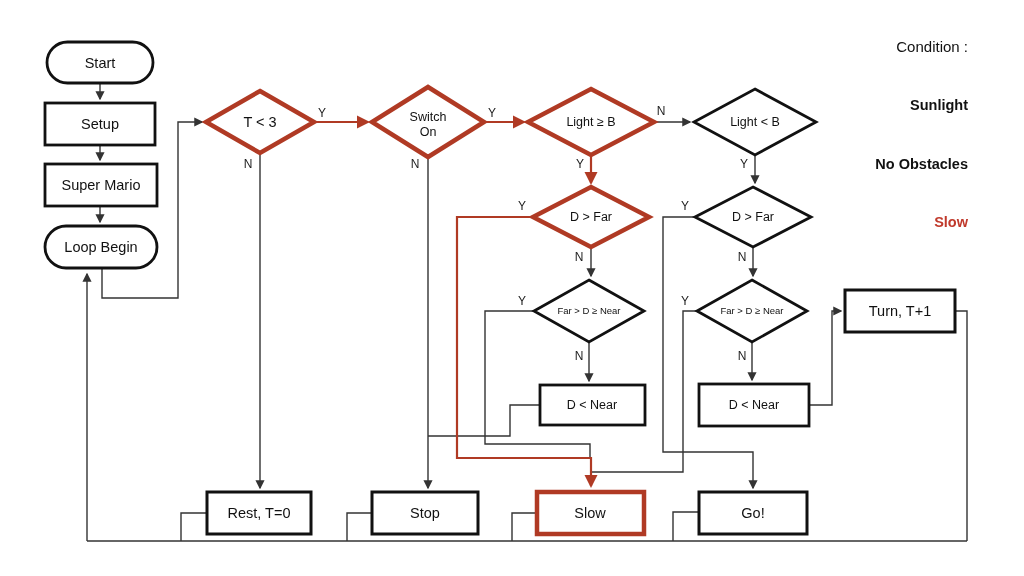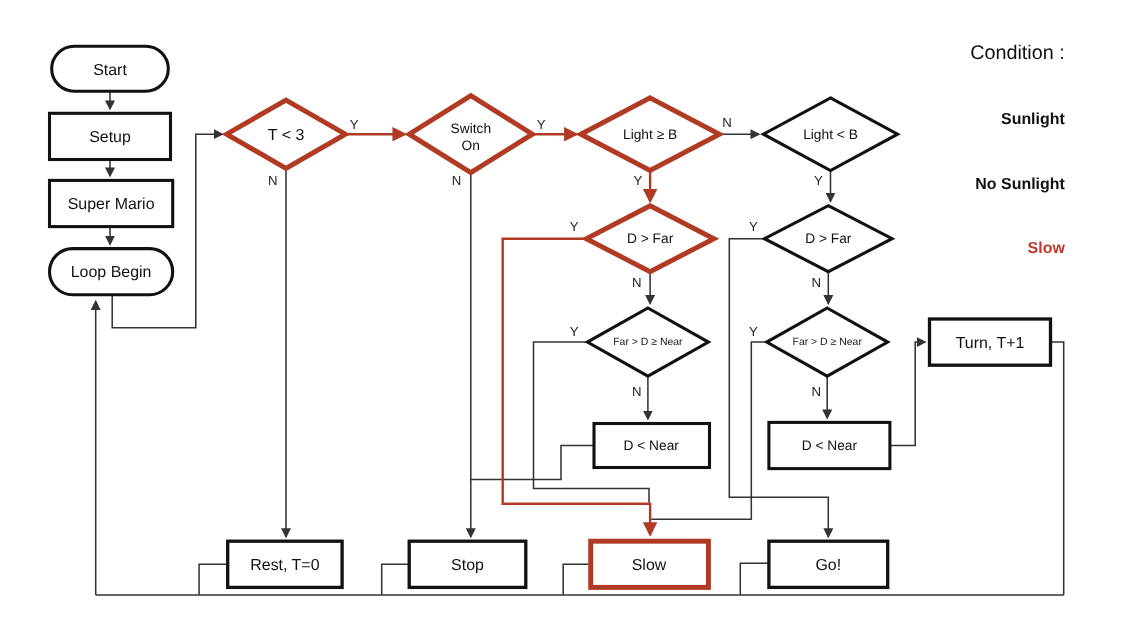--- a/index.html
+++ b/index.html
@@ -9,21 +9,21 @@
   .shape{fill:#ffffff;stroke:#111111;stroke-width:2.8;}
   .shape-thick{fill:#ffffff;stroke:#111111;stroke-width:3;}
   .shape-red{fill:#ffffff;stroke:#b03a24;stroke-width:4.5;}
   .edge{fill:none;stroke:#333333;stroke-width:1.4;}
   .edge-red{fill:none;stroke:#b03a24;stroke-width:2.2;}
   .nlabel{fill:#111111;font-size:14.5px;text-anchor:middle;}
   .nlabel-sm{fill:#111111;font-size:12.5px;text-anchor:middle;}
   .nlabel-xs{fill:#111111;font-size:9.5px;text-anchor:middle;}
   .yn{fill:#222222;font-size:12px;text-anchor:middle;}
   .legend{position:absolute;top:38px;right:56px;text-align:right;color:#111;}
-  .legend-title{font-size:18px;margin-bottom:0;}
+  .legend-title{font-size:15px;margin-bottom:0;}
   .legend-item{font-size:14.5px;font-weight:bold;line-height:15.5px;margin-top:43px;}
   .legend-item.red{color:#c0392b;}
 </style>
 </head>
 <body>
 
 <div class="stage">
   <svg width="1024" height="576" viewBox="0 0 1024 576">
     <defs>
       <marker id="ab" viewBox="0 0 10 10" refX="8.5" refY="5" markerWidth="6.5" markerHeight="6.5" orient="auto-start-reverse">
@@ -160,16 +160,16 @@
     </g>
     <g>
       <rect class="shape-thick" x="699" y="492" width="108" height="42"></rect>
       <text class="nlabel" x="753" y="518">Go!</text>
     </g>
   </svg>
 
   <div class="legend">
     <div class="legend-title">Condition :</div>
     <div class="legend-item">Sunlight</div>
-    <div class="legend-item">No Sunlight</div>
+    <div class="legend-item">No Obstacles</div>
     <div class="legend-item red">Slow</div>
   </div>
 </div>
 
 </body></html>

